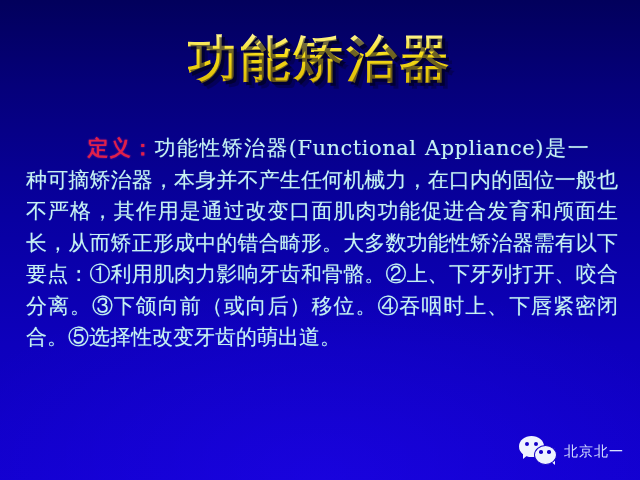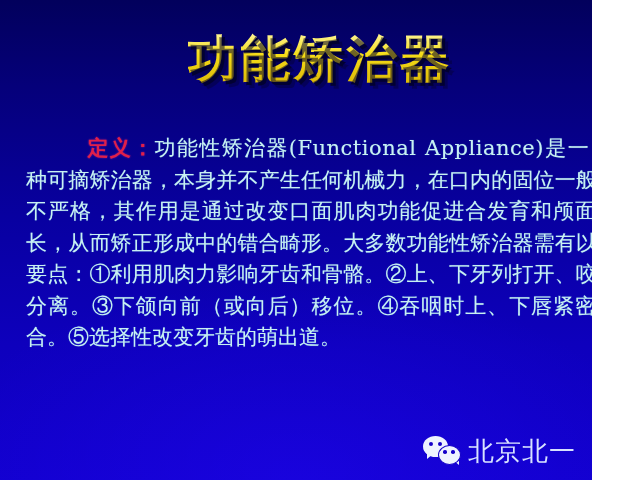--- a/index.html
+++ b/index.html
@@ -8,21 +8,21 @@
   }
   body {
     width: 640px;
     height: 480px;
     overflow: hidden;
     font-family: "DejaVu Sans", sans-serif;
   }
 
   #slide {
     position: relative;
-    width: 592px;
+    width: 640px;
     height: 480px;
     background: linear-gradient(to bottom,
         #02005c 0%,
         #05007a 18%,
         #0800a0 45%,
         #0e00bd 72%,
         #1200cf 100%);
     overflow: hidden;
   }
 
@@ -148,21 +148,21 @@
     background: #1400c8;
     border-radius: 50%;
   }
   .dot.d1 { width: 4px; height: 4px; left: 6px;  top: 6px; }
   .dot.d2 { width: 4px; height: 4px; left: 15px; top: 6px; }
   .dot.d3 { width: 3.5px; height: 3.5px; left: 20px; top: 14px; }
   .dot.d4 { width: 3.5px; height: 3.5px; left: 28px; top: 14px; }
 
   #watermark-text {
     font-family: "DejaVu Sans", "Liberation Sans", sans-serif;
-    font-size: 26px;
+    font-size: 14px;
     line-height: 24px;
     color: #d7e2ff;
     letter-spacing: 1px;
     white-space: nowrap;
   }
 </style>
 </head>
 <body>
 
 <div id="slide">

